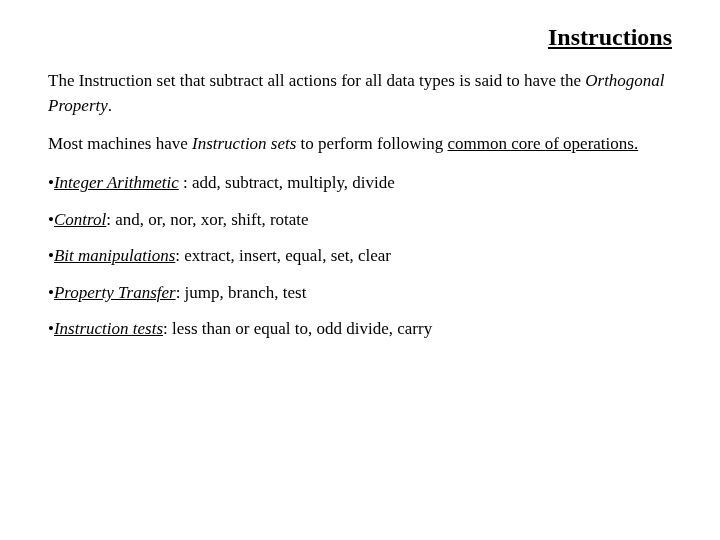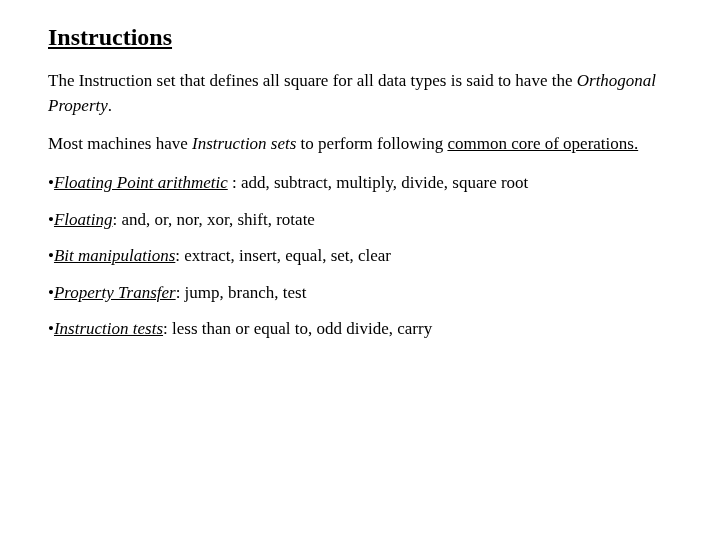--- a/index.html
+++ b/index.html
@@ -21,21 +21,21 @@
     .page {
       width: 720px;
       height: 540px;
       padding: 24px 48px 24px 48px;
       display: flex;
       flex-direction: column;
       gap: 0;
     }
 
     .title-row {
-      text-align: left;
+      text-align: right;
       margin-bottom: 18px;
     }
 
     .title {
       font-size: 24px;
       font-weight: bold;
       text-decoration: underline;
     }
 
     .paragraph {
@@ -64,34 +64,34 @@
 </head>
 <body>
 
 <div class="page">
 
   <div class="title-row">
     <span class="title">Instructions</span>
   </div>
 
   <div class="paragraph">
-    <span>The Instruction set that defines all square for all data types is said to have the </span><span class="italic">Orthogonal Property</span><span>.</span>
+    <span>The Instruction set that subtract all actions for all data types is said to have the </span><span class="italic">Orthogonal Property</span><span>.</span>
   </div>
 
   <div class="paragraph">
     <span>Most machines have </span><span class="italic">Instruction sets</span><span> to perform following </span><span class="underline-common">common core of operations.</span>
   </div>
 
+  <div class="bullet-item">
+    <span>•</span><span class="underline-italic">Integer Arithmetic</span><span> :  add, subtract, multiply, divide</span>
+  </div>
+
 
   <div class="bullet-item">
-    <span>•</span><span class="underline-italic">Floating Point arithmetic</span><span> : add, subtract, multiply, divide, square root</span>
-  </div>
-
-  <div class="bullet-item">
-    <span>•</span><span class="underline-italic">Floating</span><span>: and, or, nor, xor, shift, rotate</span>
+    <span>•</span><span class="underline-italic">Control</span><span>: and, or, nor, xor, shift, rotate</span>
   </div>
 
   <div class="bullet-item">
     <span>•</span><span class="underline-italic">Bit manipulations</span><span>: extract, insert, equal, set, clear</span>
   </div>
 
   <div class="bullet-item">
     <span>•</span><span class="underline-italic">Property Transfer</span><span>: jump, branch, test</span>
   </div>
 

